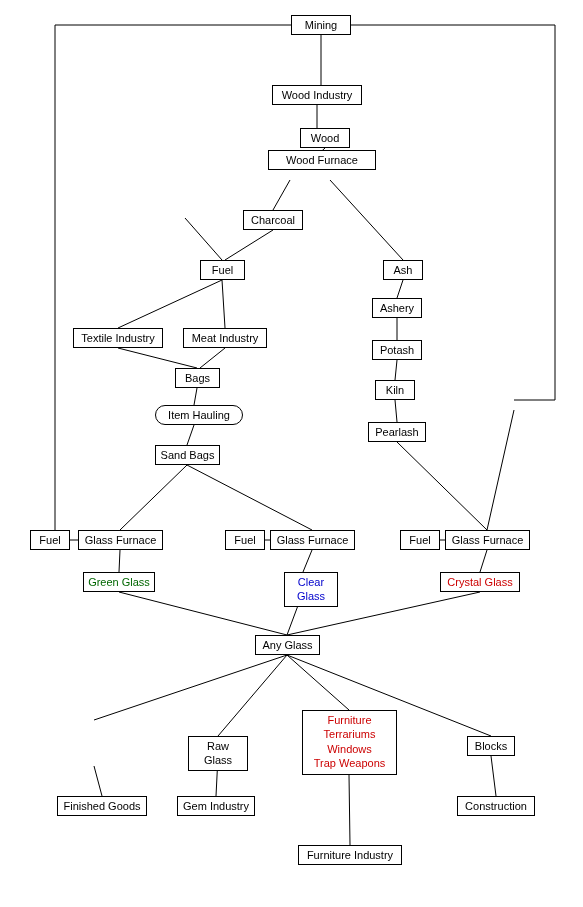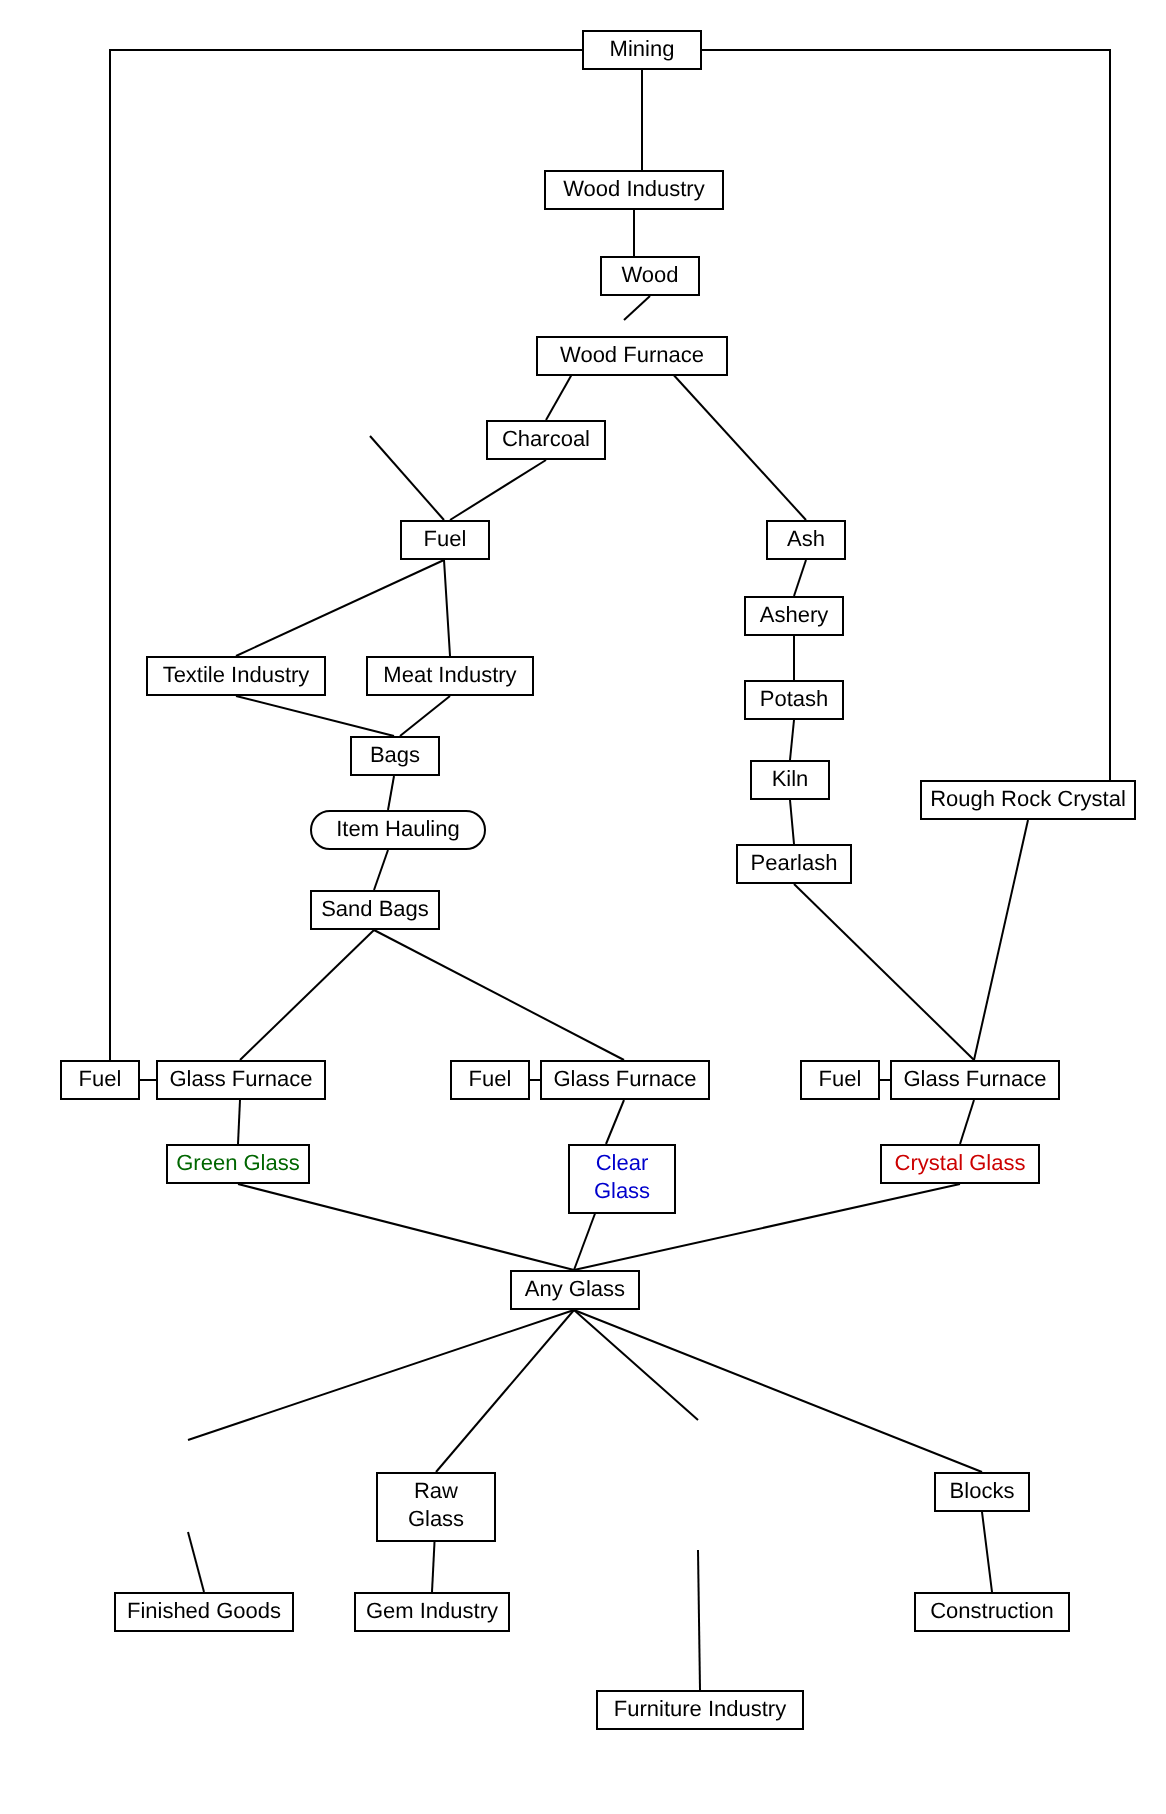--- a/index.html
+++ b/index.html
@@ -122,43 +122,46 @@
     <line x1="349" y1="775" x2="350" y2="845"></line>
 
     <line x1="491" y1="756" x2="496" y2="796"></line>
 
     <polyline points="351,25 555,25 555,400 514,400"></polyline>
   </svg>
 
 <div class="node" style="left: 291px; top: 15px; width: 60px; min-height: 20px;">Mining</div>
     <div class="node" style="left: 272px; top: 85px; width: 90px; min-height: 20px;">Wood Industry</div>
     <div class="node" style="left: 300px; top: 128px; width: 50px; min-height: 20px;">Wood</div>
-    <div class="node" style="left: 268px; top: 168px; width: 96px; min-height: 20px;">Wood Furnace</div>
+    <div class="node" style="left: 268px; top: 150px; width: 108px; min-height: 20px;">Wood Furnace</div>
     <div class="node" style="left: 243px; top: 210px; width: 60px; min-height: 20px;">Charcoal</div>
     <div class="node" style="left: 200px; top: 260px; width: 45px; min-height: 20px;">Fuel</div>
     <div class="node" style="left: 383px; top: 260px; width: 40px; min-height: 20px;">Ash</div>
     <div class="node" style="left: 73px; top: 328px; width: 90px; min-height: 20px;">Textile Industry</div>
     <div class="node" style="left: 183px; top: 328px; width: 84px; min-height: 20px;">Meat Industry</div>
     <div class="node" style="left: 372px; top: 298px; width: 50px; min-height: 20px;">Ashery</div>
     <div class="node" style="left: 175px; top: 368px; width: 45px; min-height: 20px;">Bags</div>
     <div class="node" style="left: 372px; top: 340px; width: 50px; min-height: 20px;">Potash</div>
     <div class="node" style="left: 155px; top: 405px; width: 88px; min-height: 20px; border-radius: 10px;">Item Hauling</div>
     <div class="node" style="left: 375px; top: 380px; width: 40px; min-height: 20px;">Kiln</div>
-    <div class="node" style="left: 460px; top: 390px; width: 108px; min-height: 20px;">Rough Rock Crystal</div>
     <div class="node" style="left: 155px; top: 445px; width: 65px; min-height: 20px;">Sand Bags</div>
     <div class="node" style="left: 368px; top: 422px; width: 58px; min-height: 20px;">Pearlash</div>
     <div class="node" style="left: 30px; top: 530px; width: 40px; min-height: 20px;">Fuel</div>
     <div class="node" style="left: 78px; top: 530px; width: 85px; min-height: 20px;">Glass Furnace</div>
     <div class="node" style="left: 225px; top: 530px; width: 40px; min-height: 20px;">Fuel</div>
     <div class="node" style="left: 270px; top: 530px; width: 85px; min-height: 20px;">Glass Furnace</div>
     <div class="node" style="left: 400px; top: 530px; width: 40px; min-height: 20px;">Fuel</div>
     <div class="node" style="left: 445px; top: 530px; width: 85px; min-height: 20px;">Glass Furnace</div>
     <div class="node" style="left: 83px; top: 572px; width: 72px; min-height: 20px; color: rgb(0, 102, 0);">Green Glass</div>
     <div class="node" style="left: 284px; top: 572px; width: 54px; min-height: 20px; color: rgb(0, 0, 204);">Clear Glass</div>
     <div class="node" style="left: 440px; top: 572px; width: 80px; min-height: 20px; color: rgb(204, 0, 0);">Crystal Glass</div>
     <div class="node" style="left: 255px; top: 635px; width: 65px; min-height: 20px;">Any Glass</div>
     <div class="node" style="left: 188px; top: 736px; width: 60px; min-height: 20px;">Raw Glass</div>
+    <div class="node" style="left: 302px; top: 710px; width: 95px; min-height: 65px; color: rgb(204, 0, 0); white-space: pre-line;">Furniture
+Terrariums
+Windows
+Trap Weapons</div>
     <div class="node" style="left: 467px; top: 736px; width: 48px; min-height: 20px;">Blocks</div>
     <div class="node" style="left: 57px; top: 796px; width: 90px; min-height: 20px;">Finished Goods</div>
     <div class="node" style="left: 177px; top: 796px; width: 78px; min-height: 20px;">Gem Industry</div>
     <div class="node" style="left: 298px; top: 845px; width: 104px; min-height: 20px;">Furniture Industry</div>
     <div class="node" style="left: 457px; top: 796px; width: 78px; min-height: 20px;">Construction</div>
   </div>
 
 </body></html>

